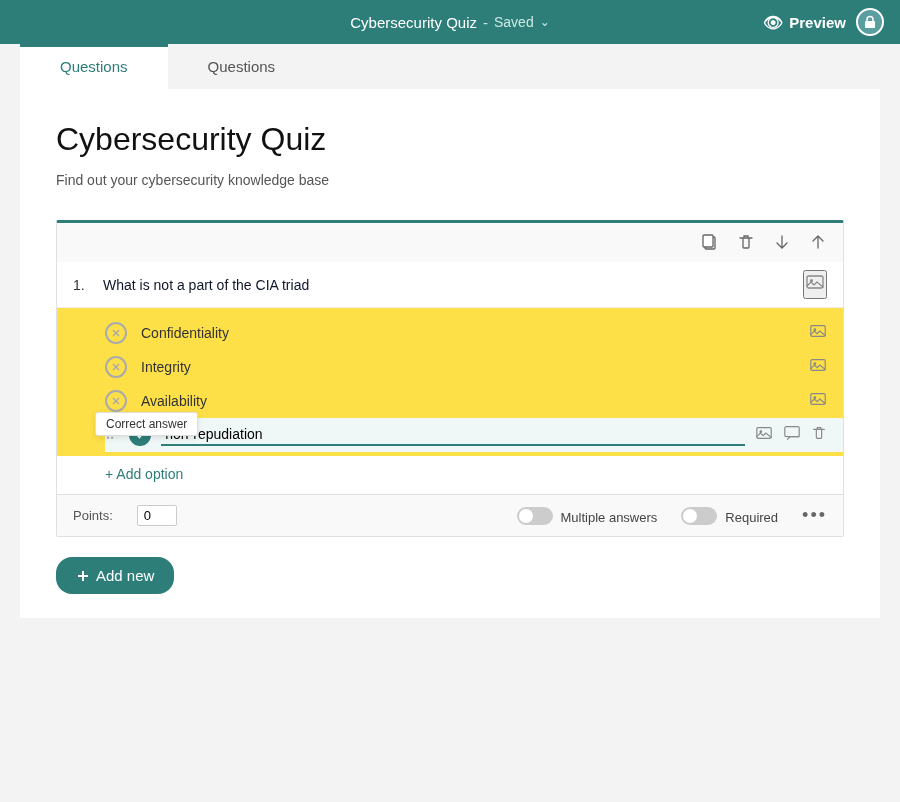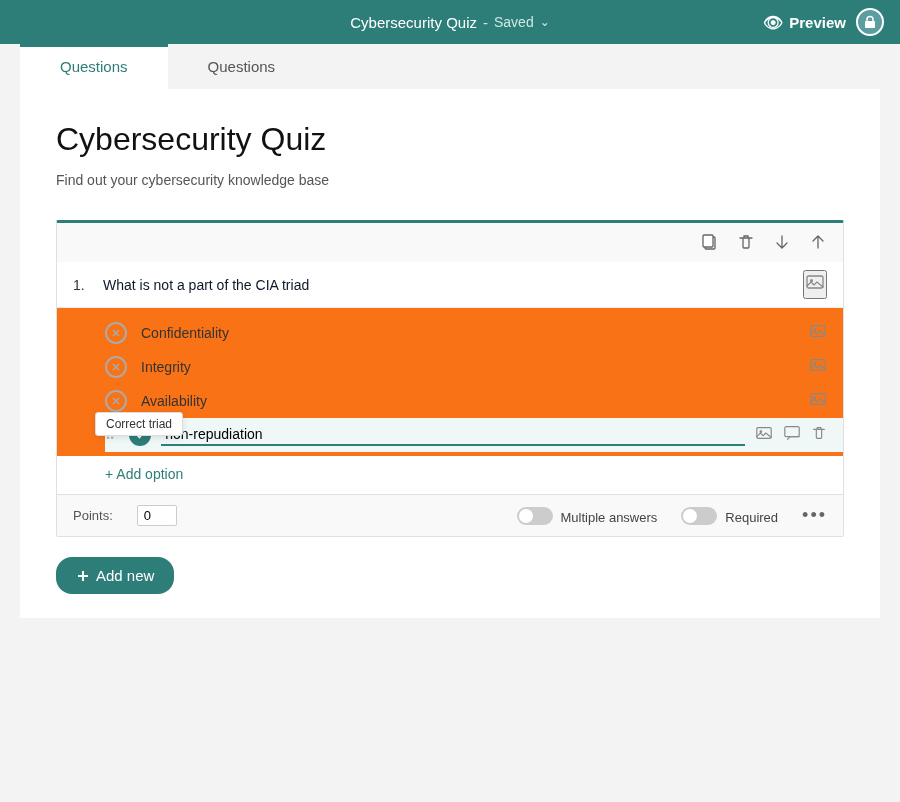--- a/index.html
+++ b/index.html
@@ -162,21 +162,21 @@
       flex: 1;
     }
     .img-icon {
       font-size: 18px;
       color: #888;
       cursor: pointer;
     }
 
     
     .options-area {
-      background: #f97316;
+      background: #fde047;
       padding: 8px 0 4px 48px;
     }
     .option-row {
       display: flex;
       align-items: center;
       padding: 6px 16px 6px 0;
       gap: 10px;
     }
     .option-x-btn {
       width: 22px;
@@ -469,21 +469,21 @@
           </button>
           <span class="option-text-static">Availability</span>
           <button class="img-icon option-action-icon">
             <svg width="18" height="18" viewBox="0 0 20 20" fill="none">
               <rect x="2" y="4" width="16" height="12" rx="1.5" stroke="#888" stroke-width="1.3" fill="none"></rect>
               <circle cx="6.5" cy="8.5" r="1.5" fill="#888"></circle>
               <path d="M2 14l4-4 3 3 3-3 6 5" stroke="#888" stroke-width="1.2" fill="none" stroke-linecap="round"></path>
             </svg>
           </button>
           <div class="tooltip-box">
-            <span>Correct triad</span>
+            <span>Correct answer</span>
           </div>
         </div>
 
         <div class="option-row active-option">
           <span class="drag-handle">⠿</span>
           <button class="option-check-btn">
             <svg width="10" height="10" viewBox="0 0 10 10">
                 <polyline points="2,5 4.5,7.5 8,3" fill="none" stroke="white" stroke-width="1.6"></polyline>
               </svg>
           </button>

